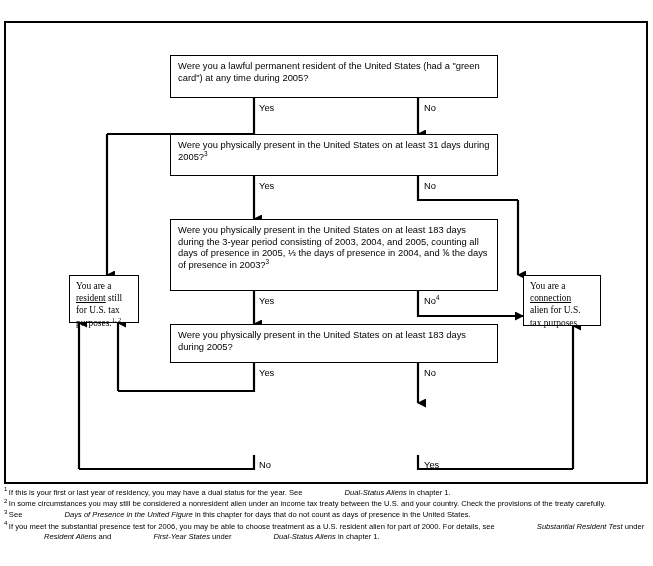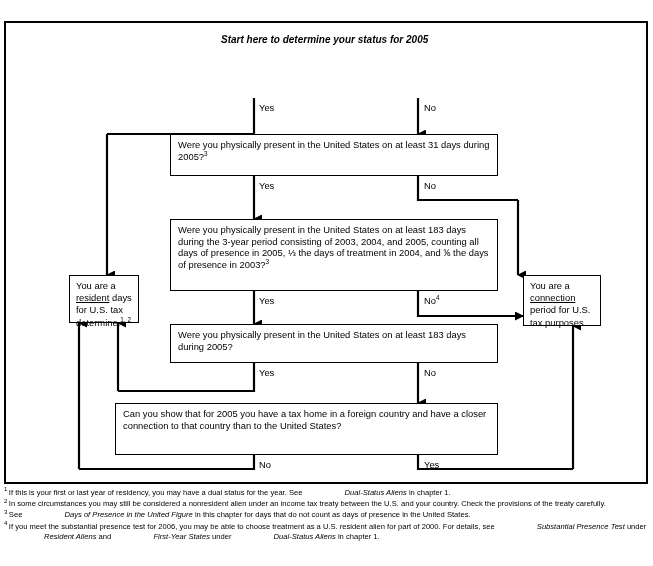--- a/index.html
+++ b/index.html
@@ -49,20 +49,21 @@
     border: 1.5px solid #000000;
     background: #ffffff;
     box-sizing: border-box;
     font-size: 9.4px;
     line-height: 11.6px;
     padding: 4px 6px 3px 7px;
   }
   .node-box.result {
     padding: 4px 4px 3px 6px;
     line-height: 12.2px;
+    font-family: Liberation Serif, serif;
   }
   .start-text {
     position: absolute;
     font-style: italic;
     font-size: 10px;
     font-weight: bold;
     white-space: nowrap;
   }
   .edge-label {
     position: absolute;
@@ -144,65 +145,64 @@
       <path d="M 412,340 L 412,380" marker-end="url(#arrowdown)"></path>
 
       <path d="M 248,432 L 248,446 L 73,446"></path>
       <path d="M 73,446 L 73,300" marker-end="url(#arrowup)"></path>
 
       <path d="M 412,432 L 412,446 L 567,446"></path>
       <path d="M 567,446 L 567,303" marker-end="url(#arrowup)"></path>
     </g>
   </svg>
 
-  <div class="start-text" style="left:215px; top:11px;">Start here to determine your status for 2005</div>
-
+
+  <div class="node-box" style="left:164px; top:32px; width:328px; height:43px;">
+    <span>Were you a lawful permanent resident of the United States (had a "green card") at any time during 2005?</span>
+  </div>
   <div class="edge-label" style="left:253px; top:79px;">Yes</div>
   <div class="edge-label" style="left:418px; top:79px;">No</div>
 
   <div class="node-box" style="left:164px; top:111px; width:328px; height:42px;">
     <span>Were you physically present in the United States on at least 31</span>
     <span>days during 2005?</span><sup>3</sup>
   </div>
   <div class="edge-label" style="left:253px; top:157px;">Yes</div>
   <div class="edge-label" style="left:418px; top:157px;">No</div>
 
   <div class="node-box" style="left:164px; top:196px; width:328px; height:72px;">
-    <span>Were you physically present in the United States on at least 183 days during the 3-year period consisting of 2003, 2004, and 2005, counting all days of presence in 2005, </span><span class="frac">⅓</span><span> the days of treatment in 2004, and </span><span class="frac">⅙</span><span> the days of presence in 2003?</span><sup>3</sup>
+    <span>Were you physically present in the United States on at least 183 days during the 3-year period consisting of 2003, 2004, and 2005, counting all days of presence in 2005, </span><span class="frac">⅓</span><span> the days of presence in 2004, and </span><span class="frac">⅙</span><span> the days of presence in 2003?</span><sup>3</sup>
   </div>
   <div class="edge-label" style="left:253px; top:272px;">Yes</div>
   <div class="edge-label" style="left:418px; top:272px;"><span>No</span><sup>4</sup></div>
 
   <div class="node-box" style="left:164px; top:301px; width:328px; height:39px;">
     <span>Were you physically present in the United States on at least 183</span>
     <span>days during 2005?</span>
   </div>
   <div class="edge-label" style="left:253px; top:344px;">Yes</div>
   <div class="edge-label" style="left:418px; top:344px;">No</div>
 
-  <div class="node-box" style="left:109px; top:380px; width:383px; height:52px;">
-    <span>Can you show that for 2005 you have a tax home in a foreign country and have a closer connection to that country than to the United States?</span>
-  </div>
   <div class="edge-label" style="left:253px; top:436px;">No</div>
   <div class="edge-label" style="left:418px; top:436px;">Yes</div>
 
   <div class="node-box result" style="left:63px; top:252px; width:70px; height:48px;">
     <span>You are a</span><br>
-    <span class="u">resident</span><span> days</span><br>
+    <span class="u">resident</span><span> still</span><br>
     <span>for U.S. tax</span><br>
-    <span>determine.</span><sup>1, 2</sup>
+    <span>purposes.</span><sup>1, 2</sup>
   </div>
 
   <div class="node-box result" style="left:517px; top:252px; width:78px; height:51px;">
     <span>You are a</span><br>
     <span class="u">connection</span><br>
-    <span>period for U.S.</span><br>
+    <span>alien for U.S.</span><br>
     <span>tax purposes.</span>
   </div>
 
 </div>
 
 <div id="footnotes">
   <p class="fn"><sup>1</sup><span>If this is your first or last year of residency, you may have a dual status for the year. See </span><i>Dual-Status Aliens</i><span> in chapter 1.</span></p>
   <p class="fn"><sup>2</sup><span>In some circumstances you may still be considered a nonresident alien under an income tax treaty between the U.S. and your country. Check the provisions of the treaty carefully.</span></p>
   <p class="fn"><sup>3</sup><span>See </span><i>Days of Presence in the United Figure</i><span> in this chapter for days that do not count as days of presence in the United States.</span></p>
-  <p class="fn"><sup>4</sup><span>If you meet the substantial presence test for 2006, you may be able to choose treatment as a U.S. resident alien for part of 2000. For details, see </span><i>Substantial Presence Test</i><span> under </span><i>Resident Aliens</i><span> and </span><i>First-Year States</i><span> under </span><i>Dual-Status Aliens</i><span> in chapter 1.</span></p>
+  <p class="fn"><sup>4</sup><span>If you meet the substantial presence test for 2006, you may be able to choose treatment as a U.S. resident alien for part of 2000. For details, see </span><i>Substantial Resident Test</i><span> under </span><i>Resident Aliens</i><span> and </span><i>First-Year States</i><span> under </span><i>Dual-Status Aliens</i><span> in chapter 1.</span></p>
 </div>
 
 </body></html>

